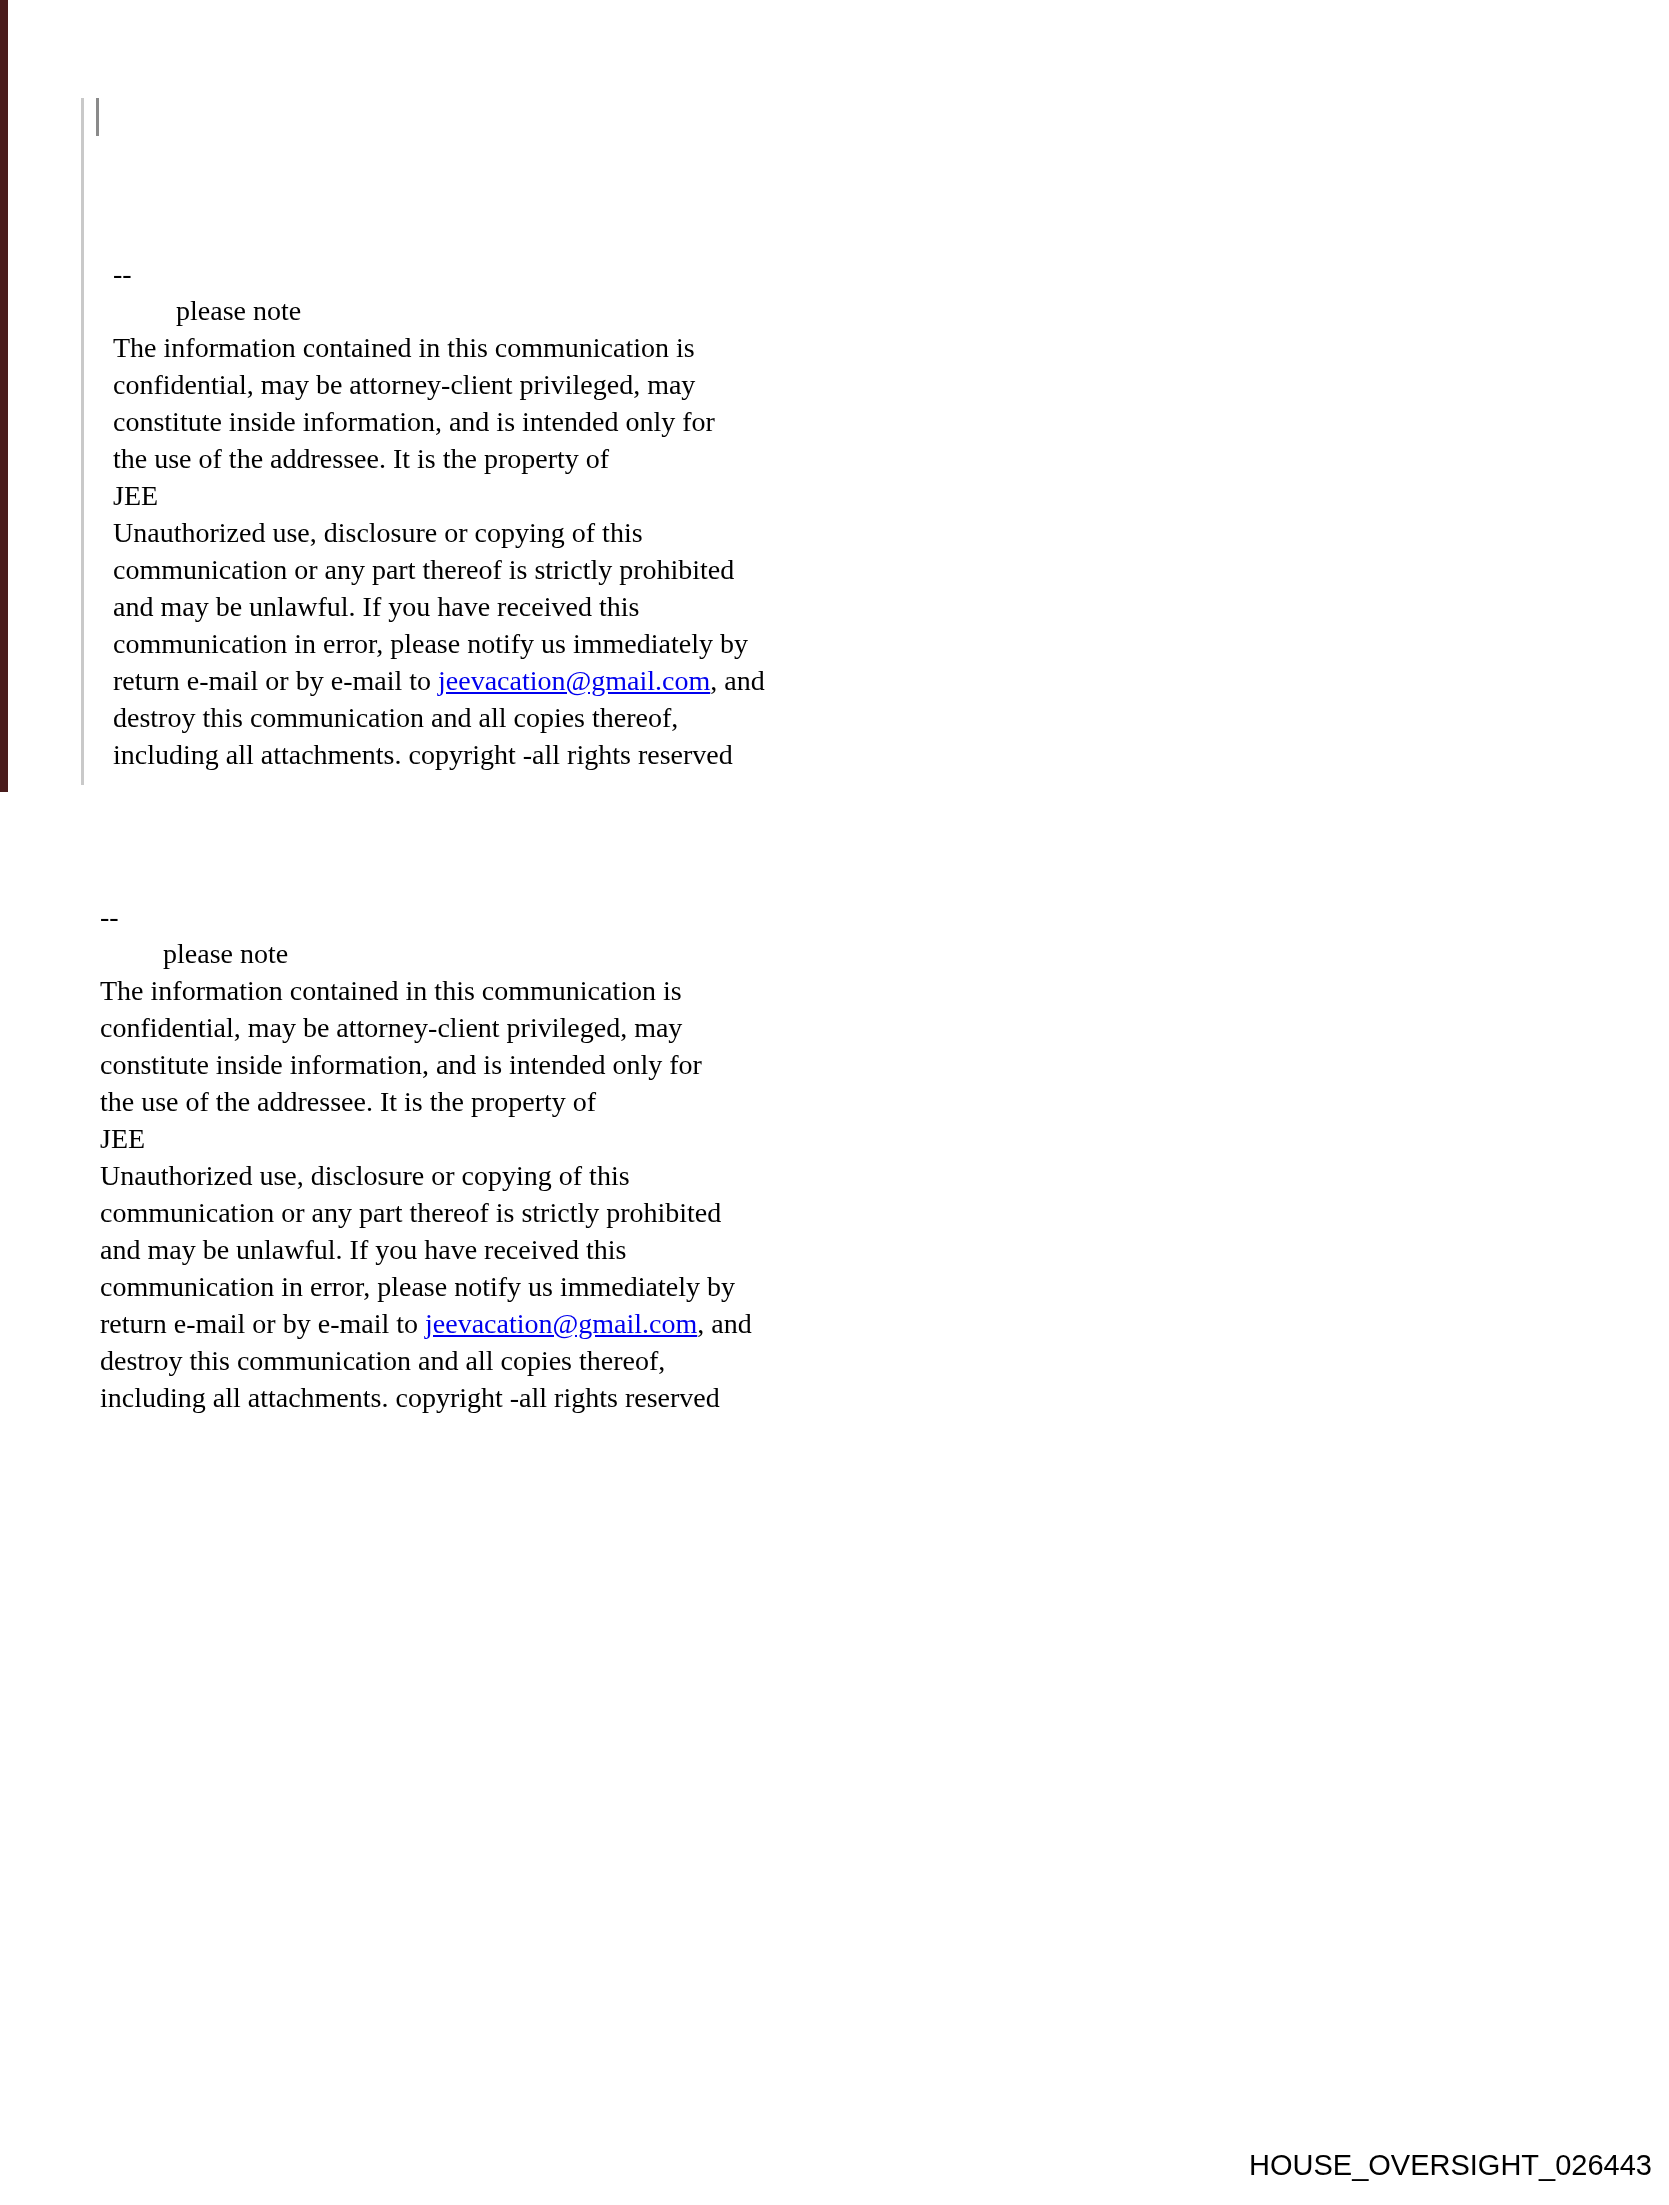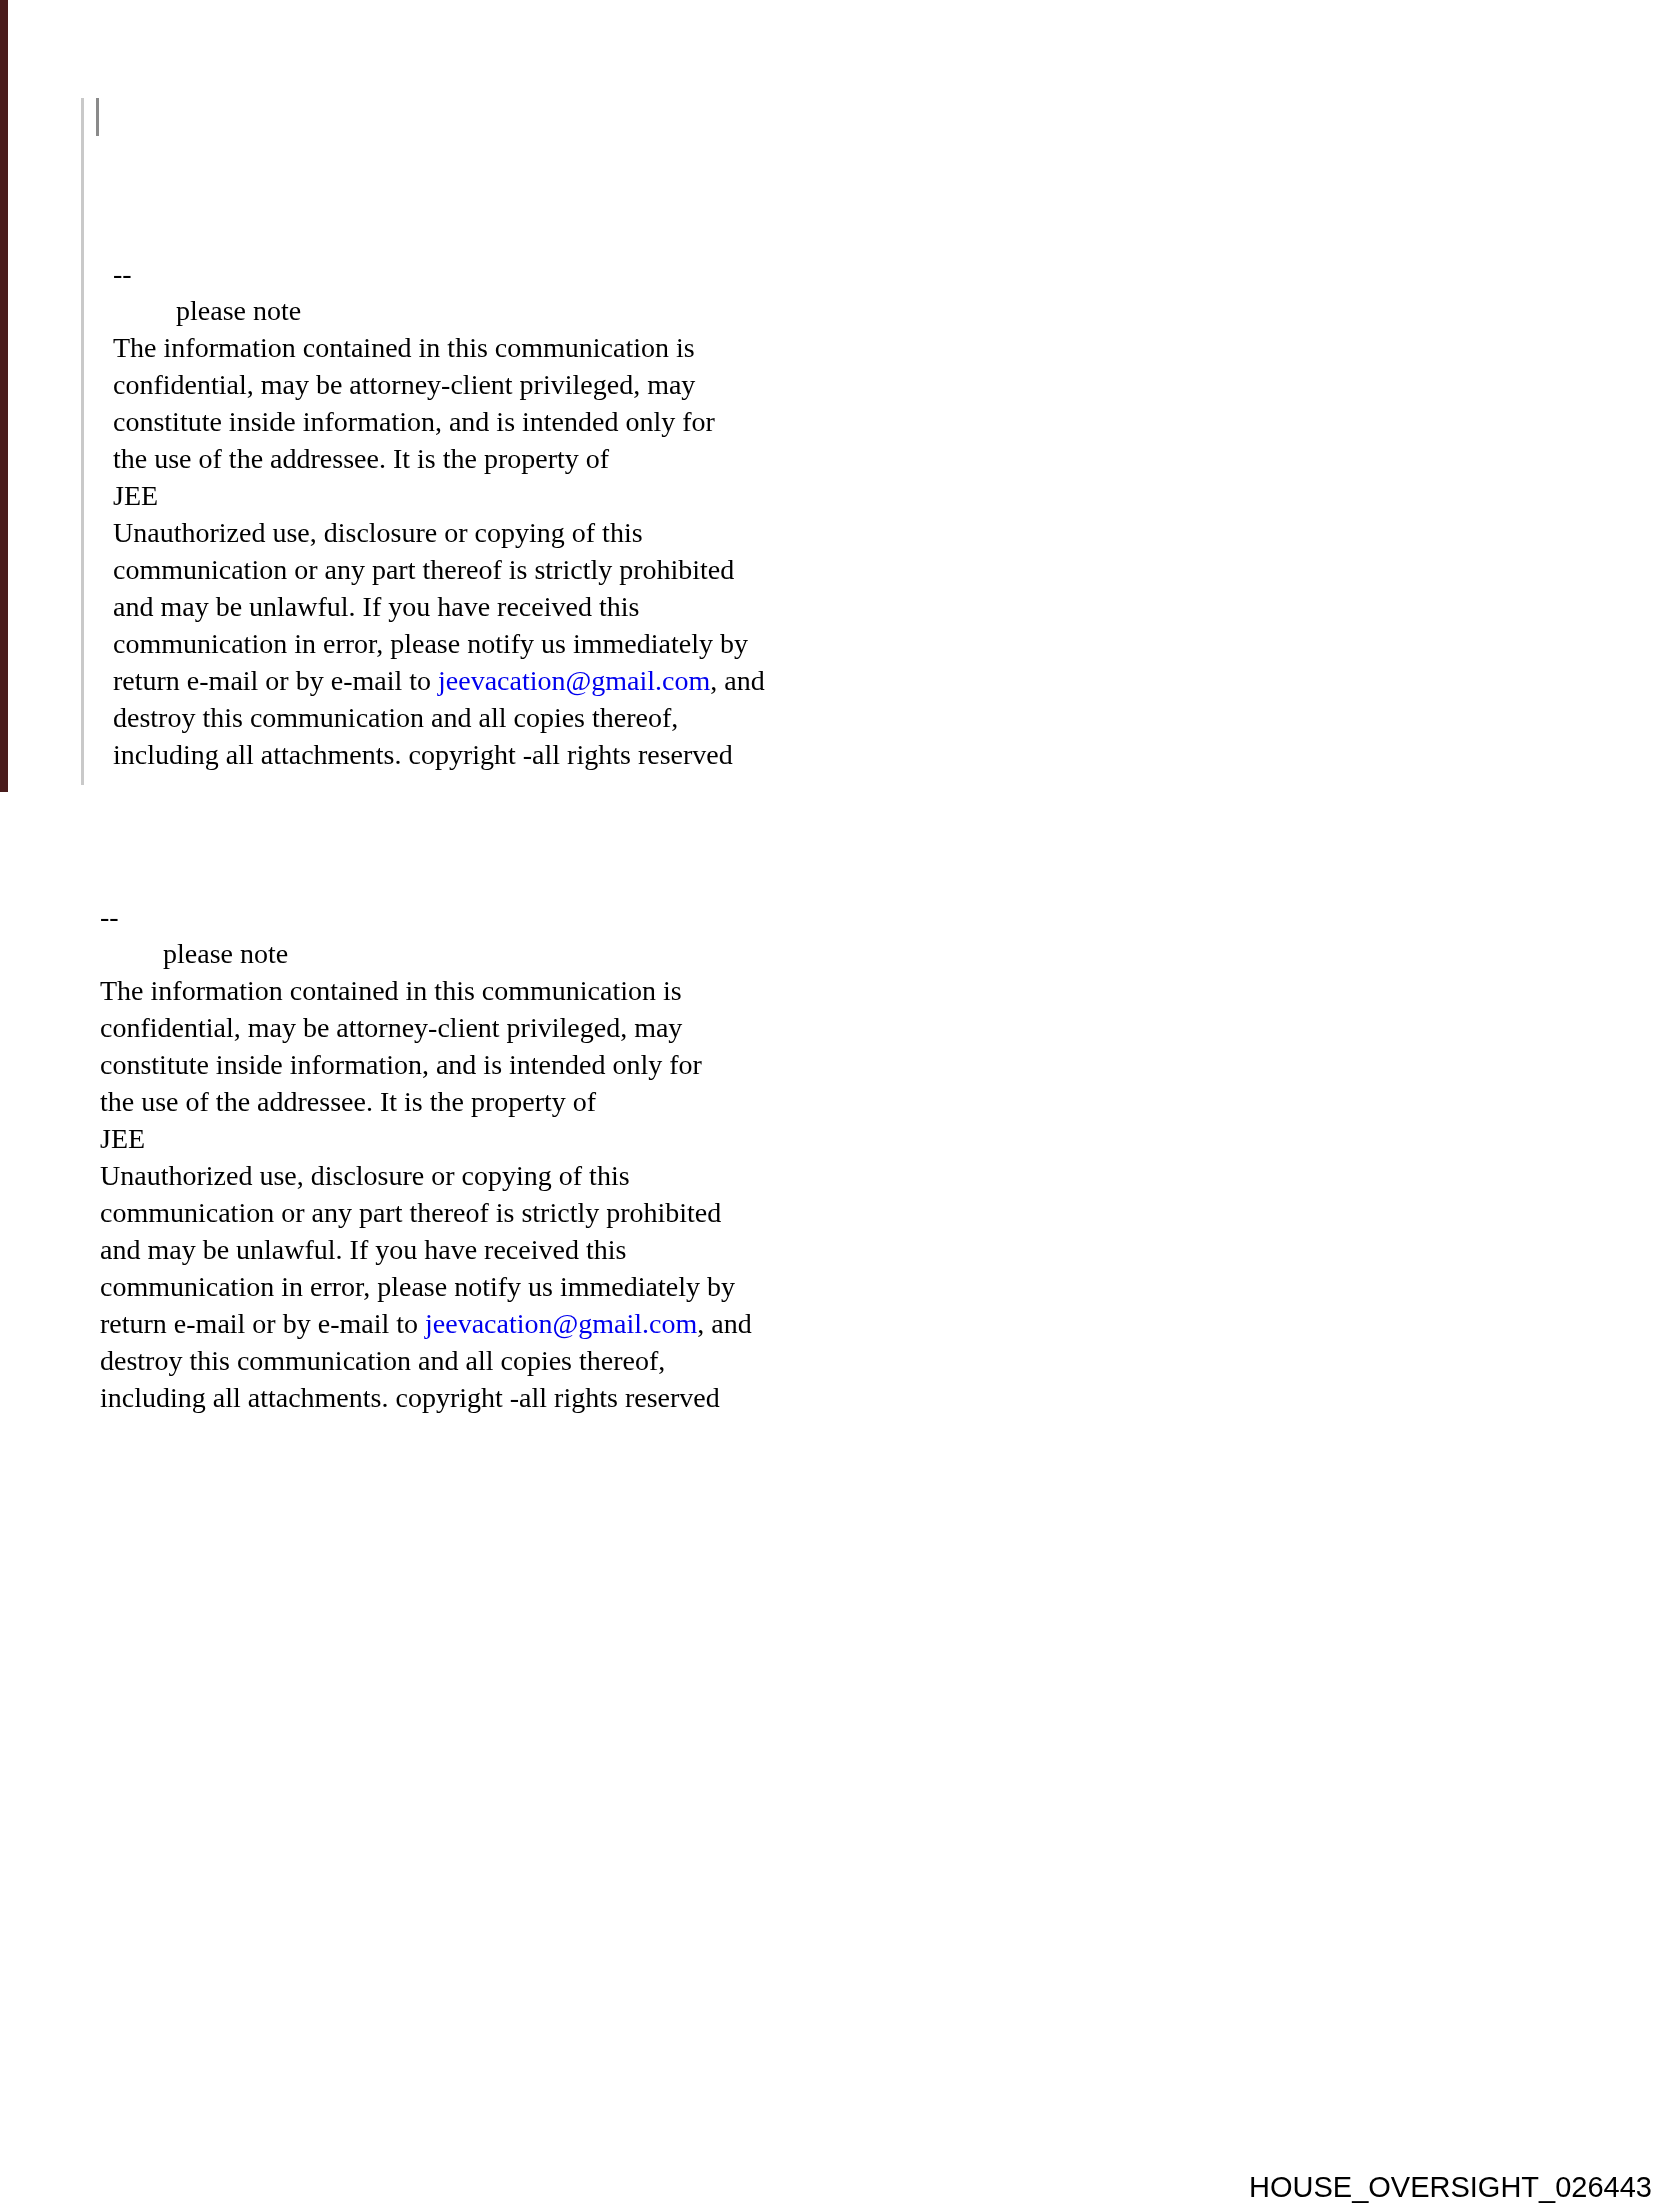--- a/index.html
+++ b/index.html
@@ -48,26 +48,27 @@
     font-size: 28px;
     line-height: 37px;
     white-space: nowrap;
   }
   .block-1 { left: 113px; top: 255px; }
   .block-2 { left: 100px; top: 898px; }
   .line { height: 37px; }
   .note { padding-left: 63px; font-family: Liberation Serif, serif; }
   .email-link {
     color: #0000ee;
+    text-decoration: underline;
     cursor: pointer;
   }
   .footer-tag {
     position: absolute;
     right: 17px;
-    bottom: 1px;
+    bottom: 23px;
     font-family: "Liberation Sans", sans-serif;
     font-size: 29px;
     color: #000000;
   }
 </style>
 </head>
 <body>
 
 <div class="page">
 

